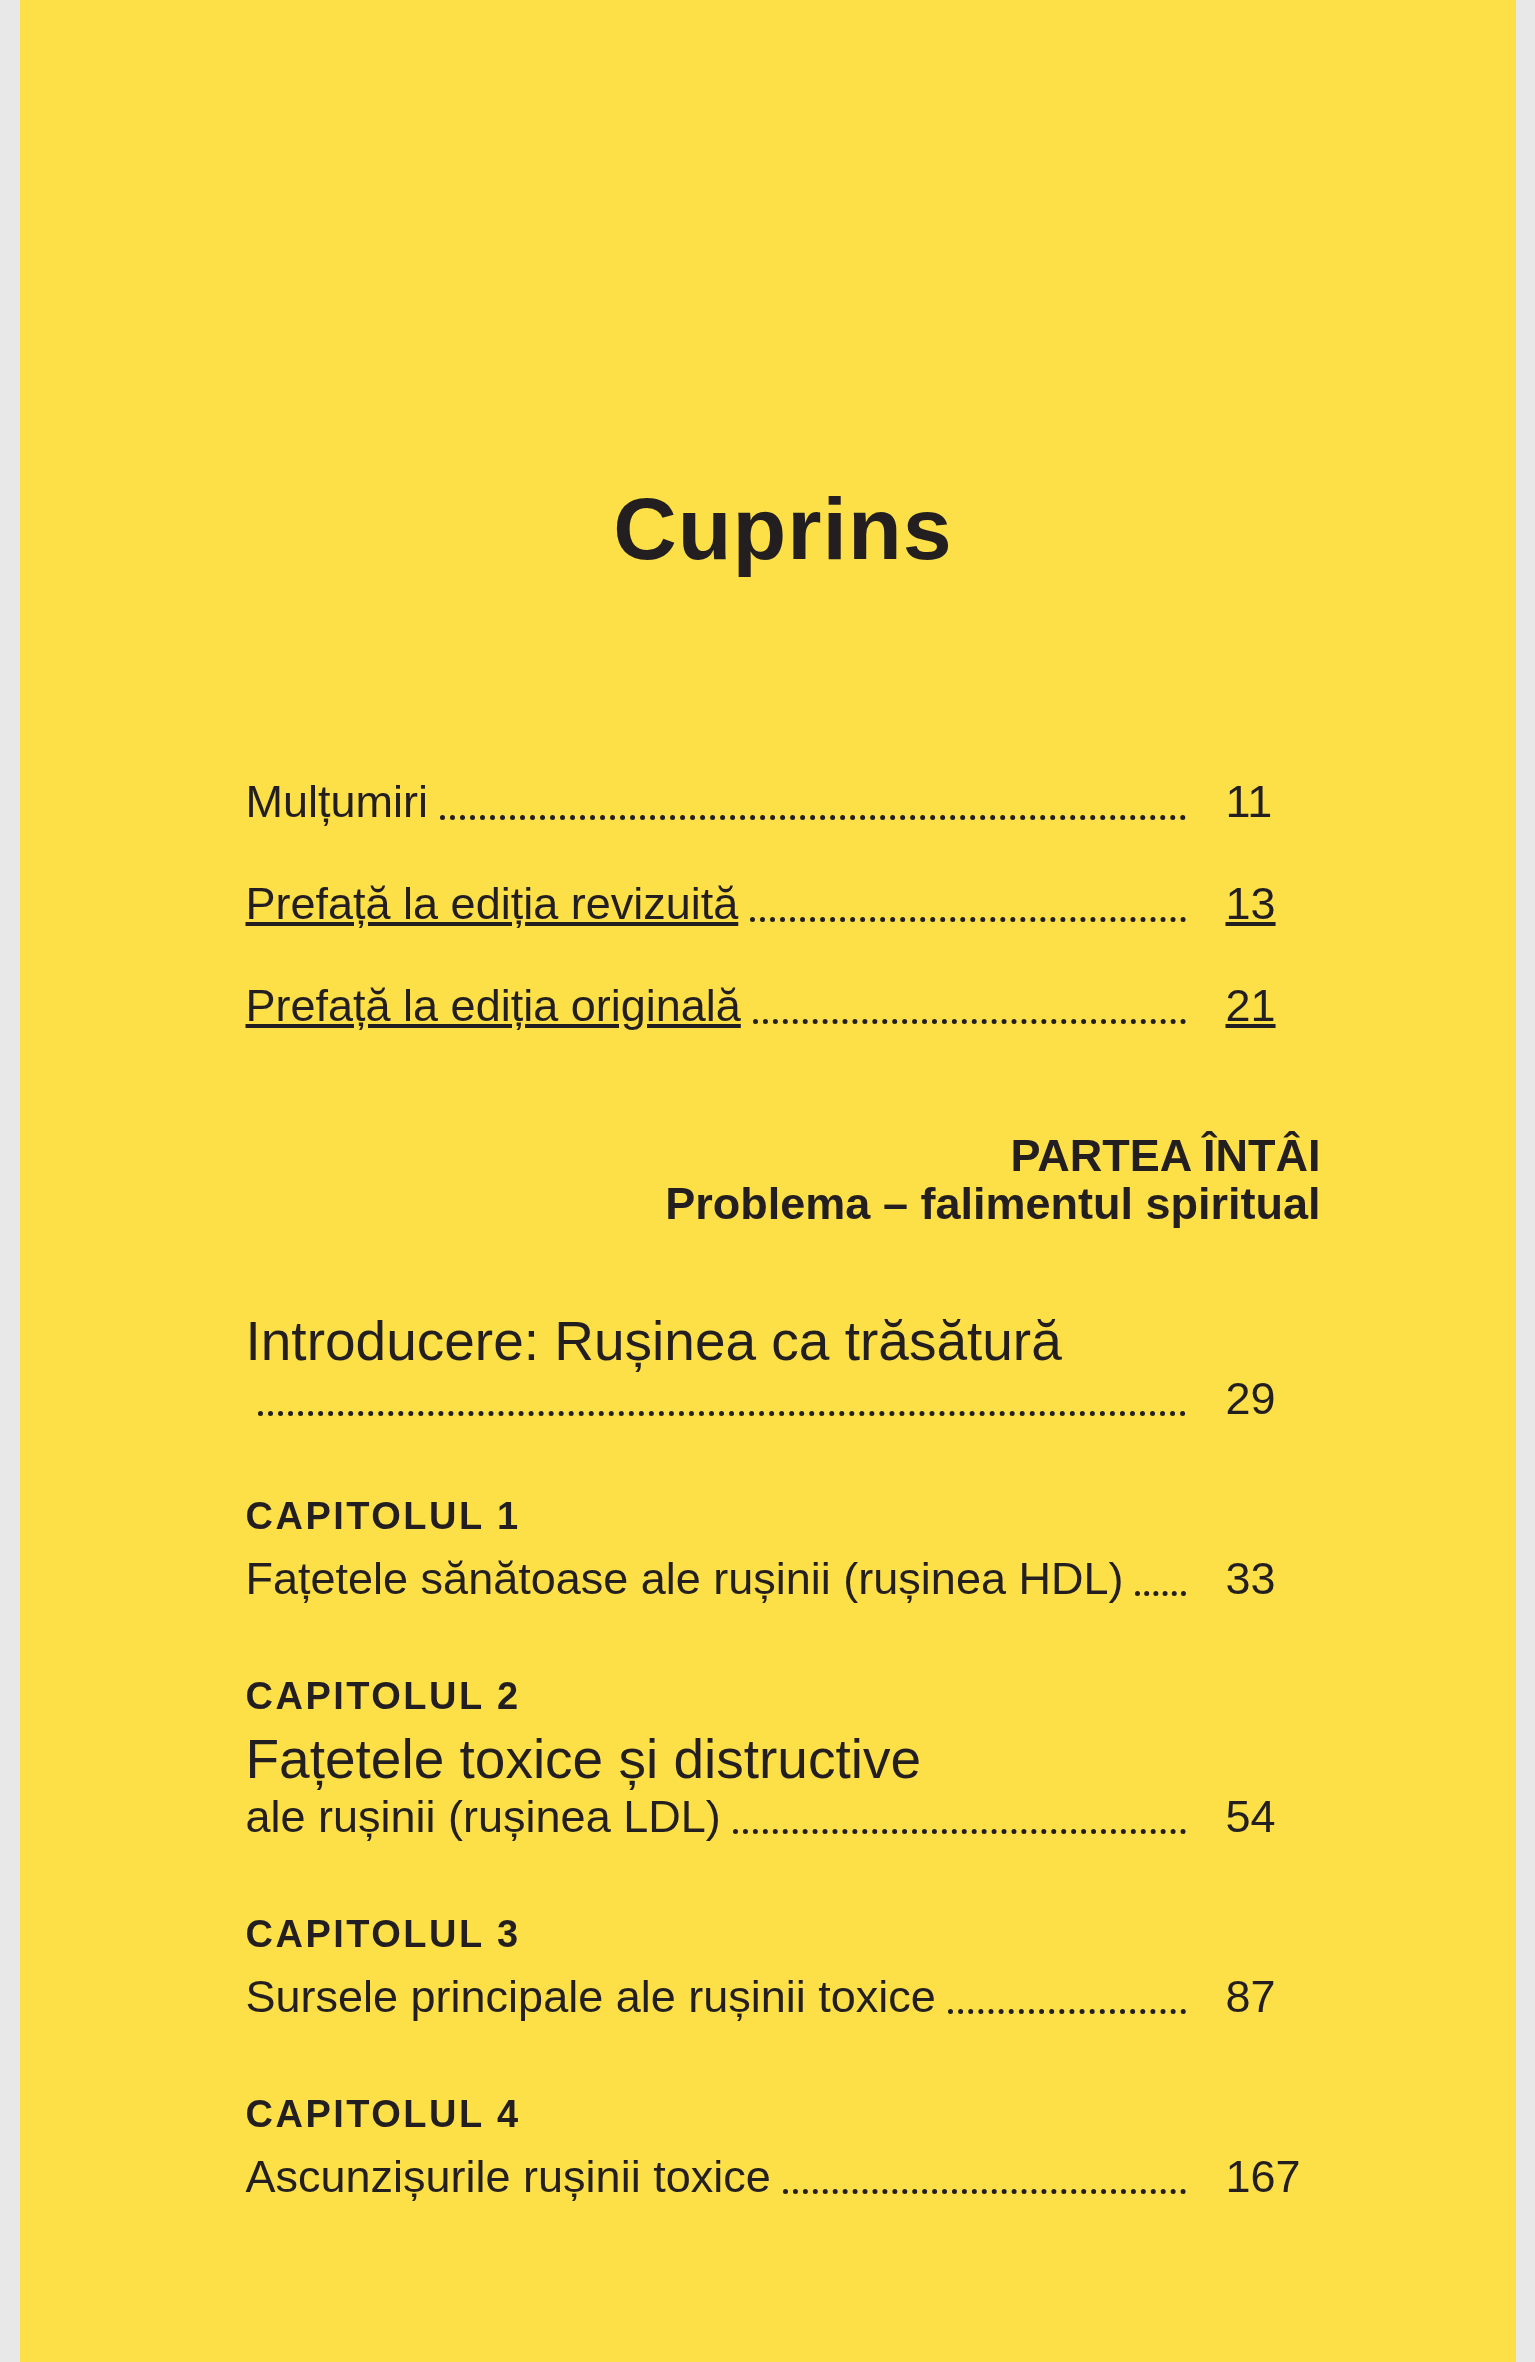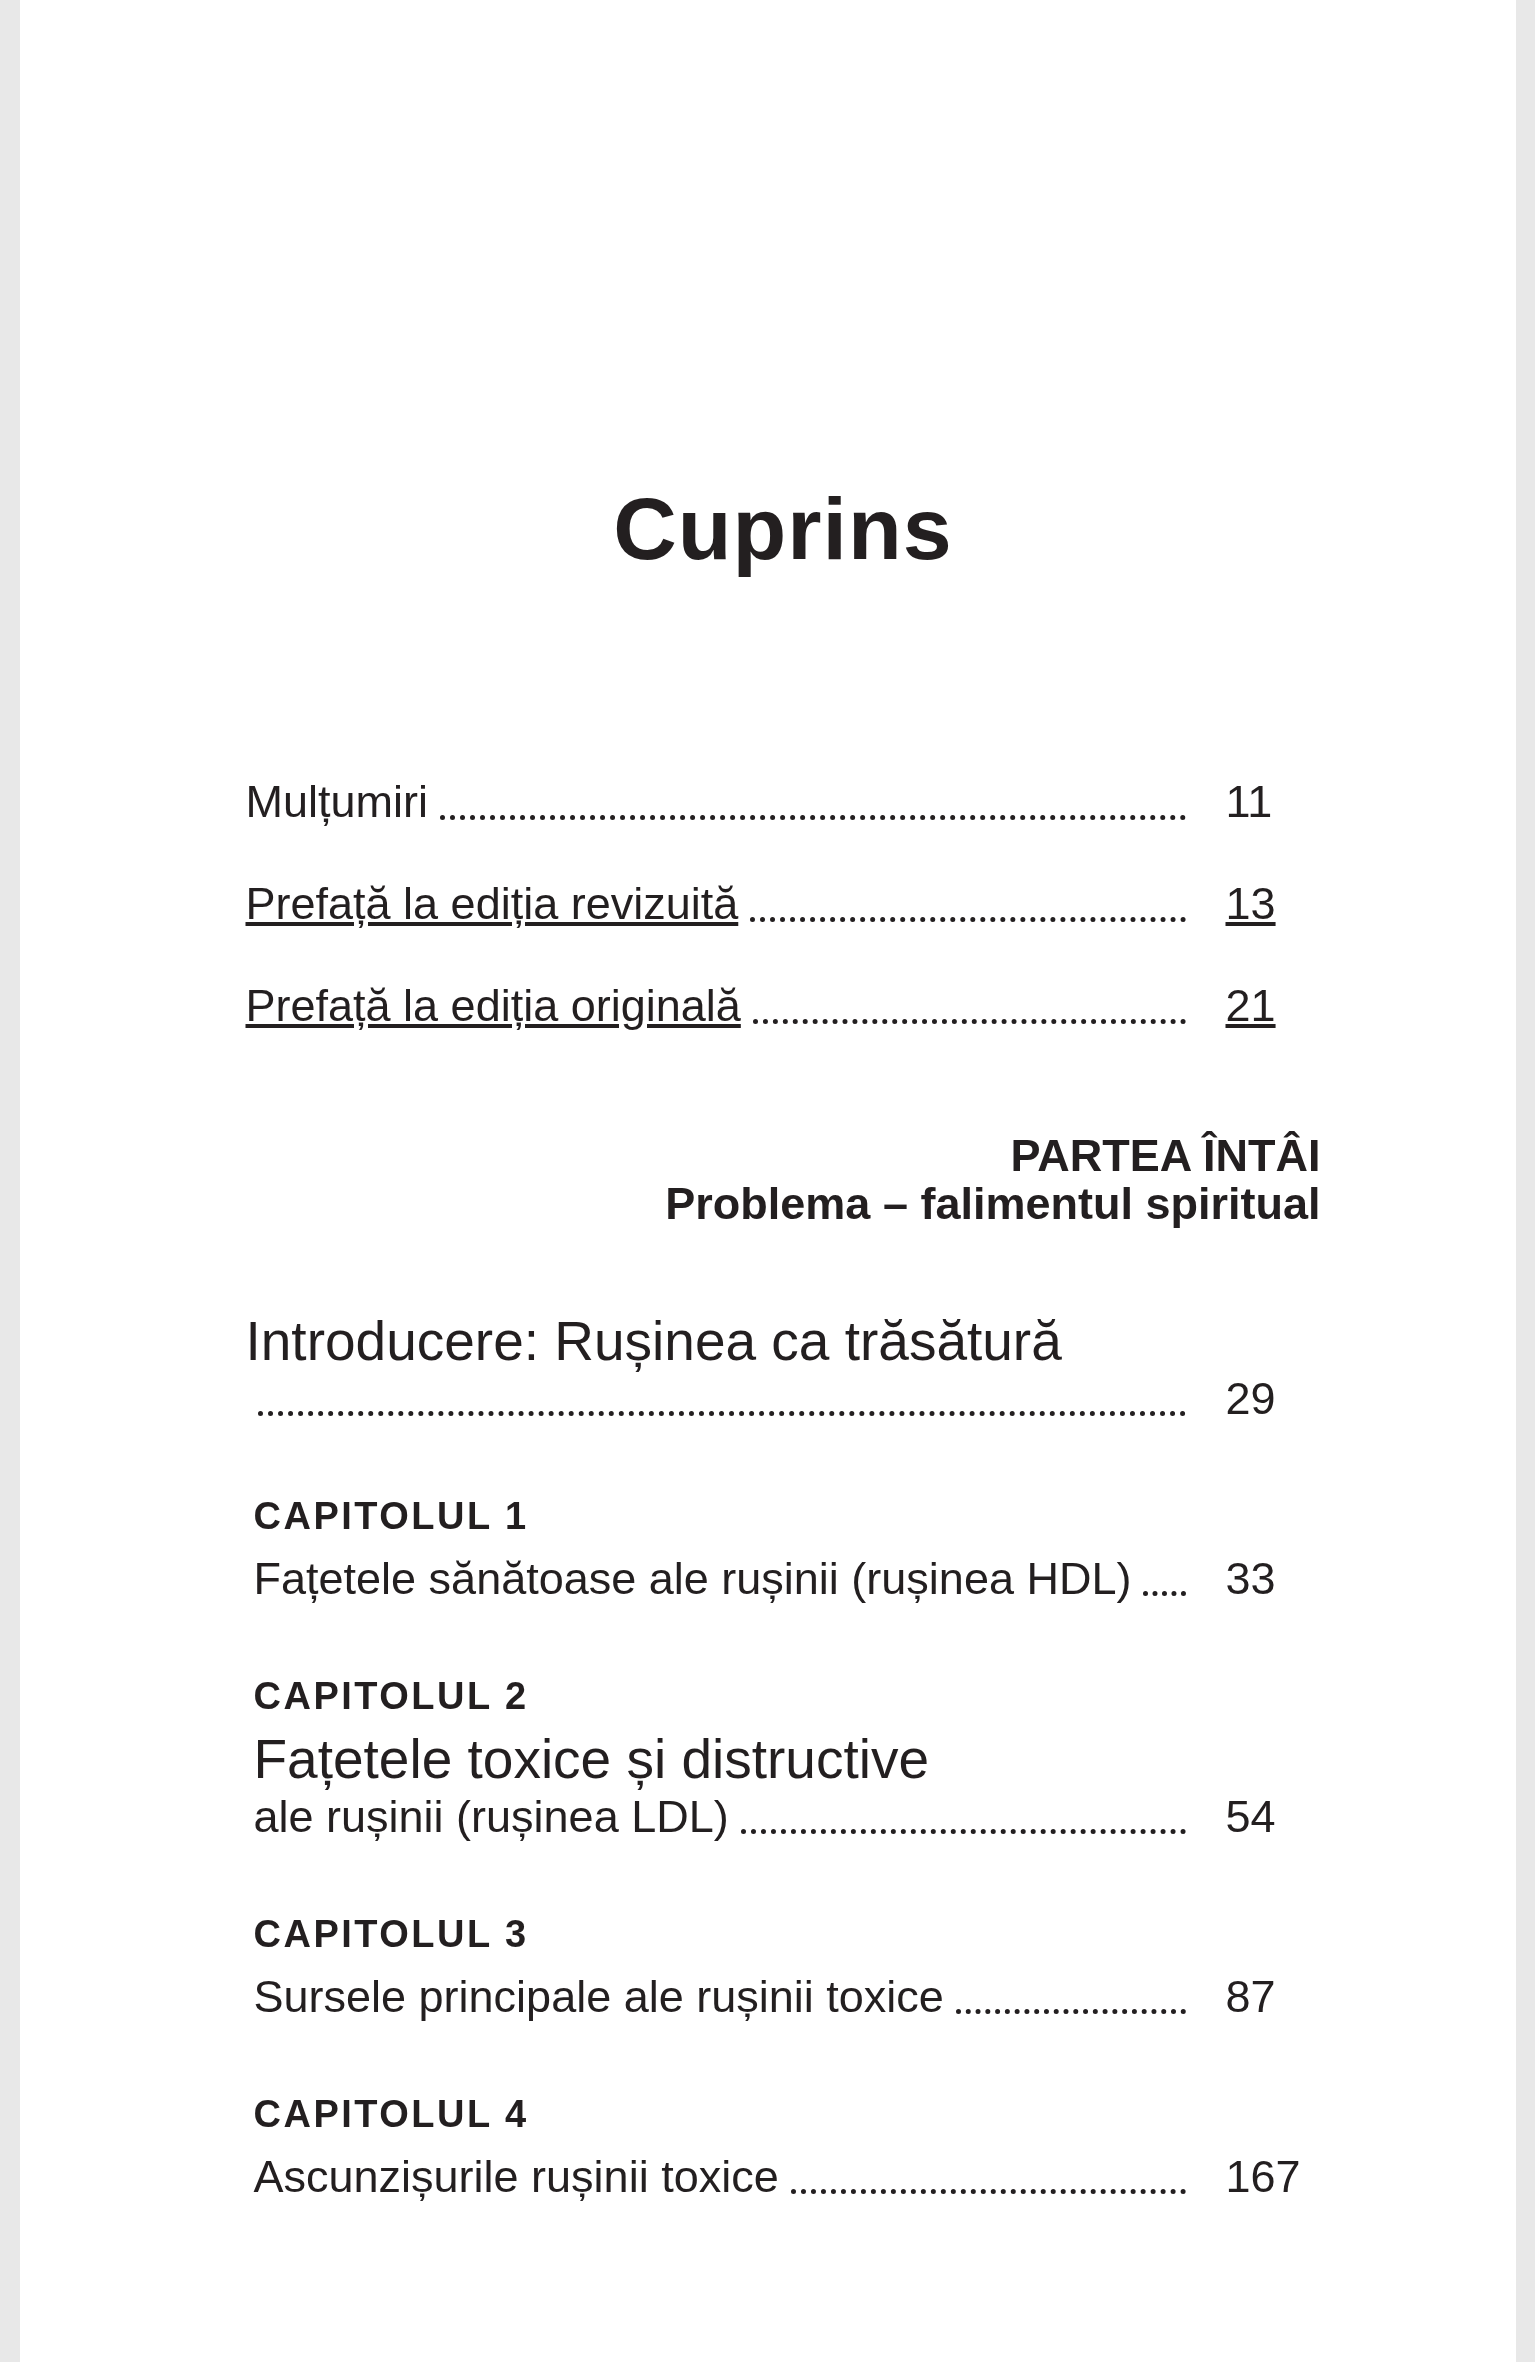--- a/index.html
+++ b/index.html
@@ -1,20 +1,20 @@
 <!DOCTYPE html>
 <html><head>
 <meta charset="utf-8">
 <style>
   html, body { margin: 0; padding: 0; background: #e8e8e8; }
   .page {
     position: relative;
     width: 1496px;
     height: 2362px;
-    background: #ffffff;
+    background: #fde047;
     font-family: "Liberation Sans", sans-serif;
     color: #231f20;
     overflow: hidden;
     margin: 0 auto;
   }
   .content {
     padding: 0 195px 0 226px; 
   }
   .book-title {
     text-align: center;
@@ -56,21 +56,21 @@
     line-height: 48px;
   }
 
   .entry-intro { margin-top: 84px; }
   .entry-line1 {
     font-size: 55px;
     line-height: 58px;
   }
   .entry-body .toc-row { line-height: 58px; }
 
-  .chapter { margin-top: 64px; margin-left: 8px; }
+  .chapter { margin-top: 64px; }
   .chapter-label {
     font-weight: bold;
     font-size: 38px;
     line-height: 48px;
     letter-spacing: 2.5px;
   }
   .chapter-body { margin-top: 10px; }
 </style>
 </head>
 <body>

